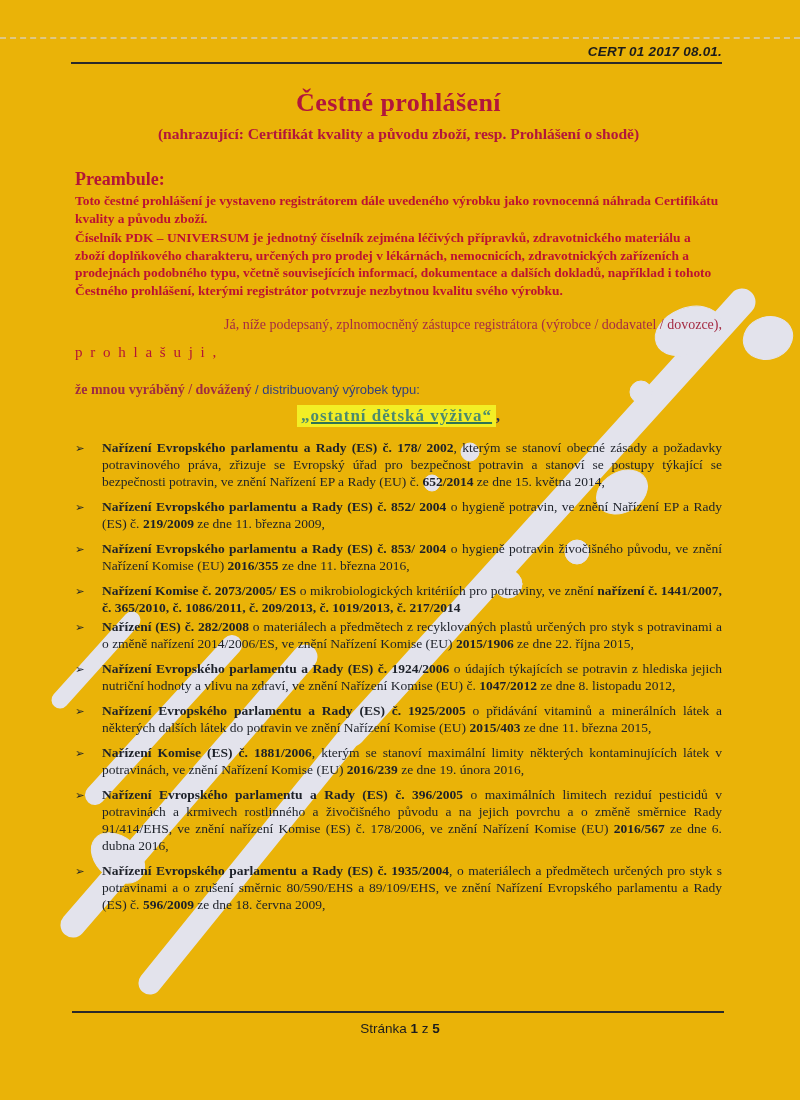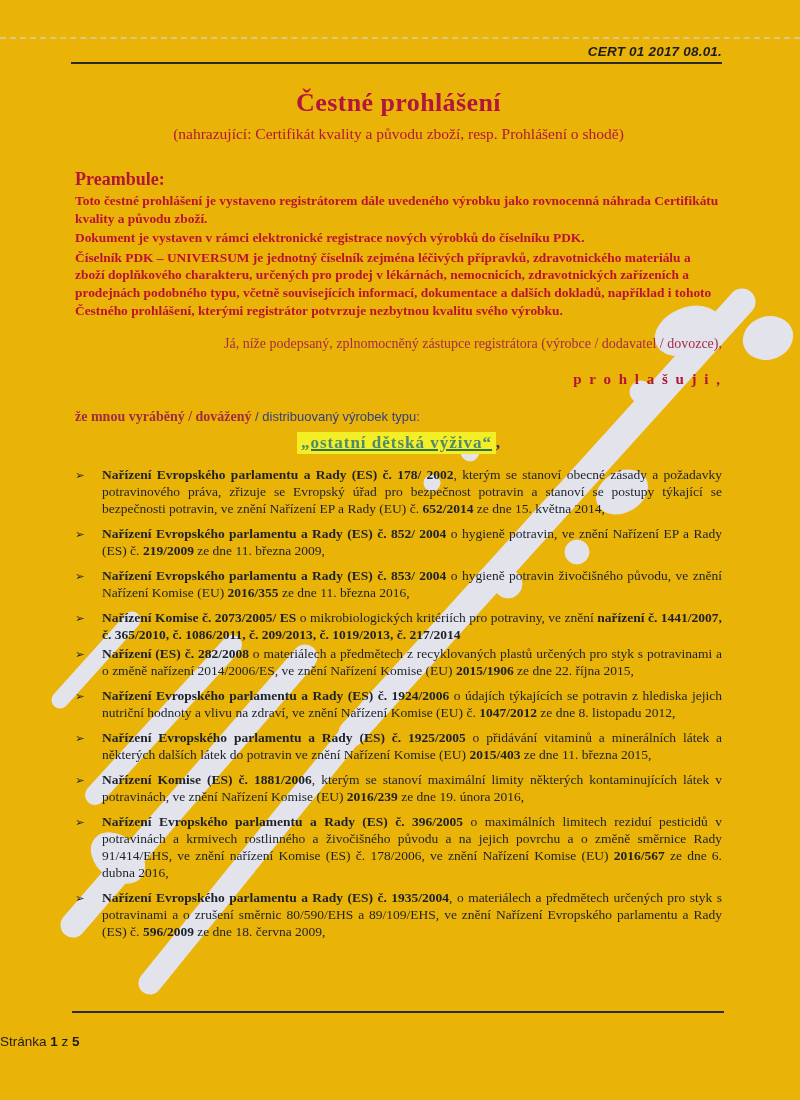--- a/index.html
+++ b/index.html
@@ -27,28 +27,28 @@
     letter-spacing:.2px;
   }
   .hdr-rule{border:none;border-top:2px solid #2a2a2a;margin:3px 0 0 -4px;}
   
   .doc-title{
     text-align:center;margin-top:24px;
     font-size:26px;font-weight:bold;color:#b2163c;letter-spacing:.4px;
   }
   .doc-subtitle{
     text-align:center;margin-top:7px;
-    font-size:15.5px;font-weight:normal;color:#b2163c;
+    font-size:15.5px;font-weight:bold;color:#b2163c;
   }
   
   .pre-head{margin-top:26px;font-size:18px;font-weight:bold;color:#b31537;}
   .pre-par{margin:2px 0 0 0;font-size:13.4px;font-weight:bold;color:#bb1233;line-height:17.6px;}
   
   .intro{margin-top:17px;padding-left:72px;font-size:14px;color:#a52c44;text-align:right;}
-  .verb{margin-top:19px;text-align:right;font-size:15px;font-weight:bold;color:#b31537;letter-spacing:2px;}
+  .verb{margin-top:11px;text-align:left;font-size:15px;font-weight:normal;color:#b31537;letter-spacing:2px;}
   .lead{margin-top:21px;font-size:14px;}
   .lead-red{color:#9e2c42;font-weight:bold;}
   .lead-blue{font-family:"Liberation Sans","DejaVu Sans",sans-serif;font-size:13px;color:#33417e;}
   .product-line{margin-top:8px;text-align:center;}
   .product-name{
     background:#f3ee25;color:#4c8a6e;font-weight:bold;font-size:17px;
     letter-spacing:1px;padding:1px 4px 2px 4px;
     text-decoration:underline;text-decoration-color:#2f7354;text-decoration-thickness:2px;
   }
   .product-comma{color:#24304f;font-weight:bold;font-size:16px;}
@@ -60,21 +60,21 @@
   .req-marker{width:27px;flex:0 0 27px;font-size:11.5px;padding-top:2px;color:#1d2129;}
   .req-text{
     margin:0;flex:1;font-size:13.5px;line-height:17px;
     text-align:justify;color:#1d2129;
   }
   .req-text .b{font-weight:bold;}
   
   .footer{position:absolute;left:0;top:1011px;width:800px;z-index:2;}
   .ftr-rule{border:none;border-top:2px solid #2a2a2a;margin:0 76px 0 72px;}
   .page-num{
-    margin-top:21px;
+    text-align:center;margin-top:8px;
     font-family:"Liberation Sans","DejaVu Sans",sans-serif;
     font-size:13.5px;color:#1d1d1d;
   }
   .page-num .b{font-weight:bold;}
 </style>
 </head>
 <body>
 
 <div class="page">
 
@@ -101,21 +101,20 @@
 
   <div class="content">
     <div class="hdr-code">CERT 01 2017 08.01.</div>
     <hr class="hdr-rule">
 
     <div class="doc-title">Čestné prohlášení</div>
     <div class="doc-subtitle">(nahrazující: Certifikát kvality a původu zboží, resp. Prohlášení o shodě)</div>
 
     <div class="pre-head">Preambule:</div>
     <p class="pre-par">Toto čestné prohlášení je vystaveno registrátorem dále uvedeného výrobku jako rovnocenná náhrada Certifikátu kvality a původu zboží.</p>
-    <p class="pre-par">Dokument je vystaven v rámci elektronické registrace nových výrobků do číselníku PDK.</p>
     <p class="pre-par">Číselník PDK – UNIVERSUM je jednotný číselník zejména léčivých přípravků, zdravotnického materiálu a zboží doplňkového charakteru, určených pro prodej v lékárnách, nemocnicích, zdravotnických zařízeních a prodejnách podobného typu, včetně souvisejících informací, dokumentace a dalších dokladů, například i tohoto Čestného prohlášení, kterými registrátor potvrzuje nezbytnou kvalitu svého výrobku.</p>
 
     <div class="intro">Já, níže podepsaný, zplnomocněný zástupce registrátora (výrobce / dodavatel / dovozce),</div>
     <div class="verb">p r o h l a š u j i ,</div>
 
     <div class="lead"><span class="lead-red">že mnou vyráběný / dovážený </span><span class="lead-blue"> / distribuovaný výrobek typu:</span></div>
 
     <div class="product-line"><span class="product-name">„ostatní dětská výživa“</span><span class="product-comma">,</span></div>
 
 

